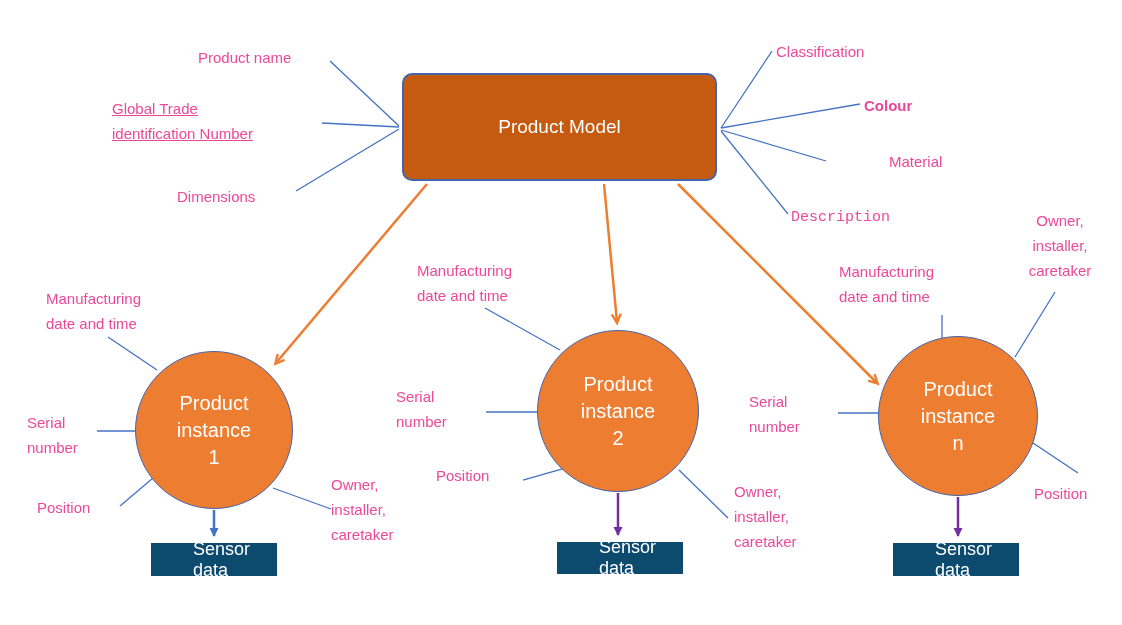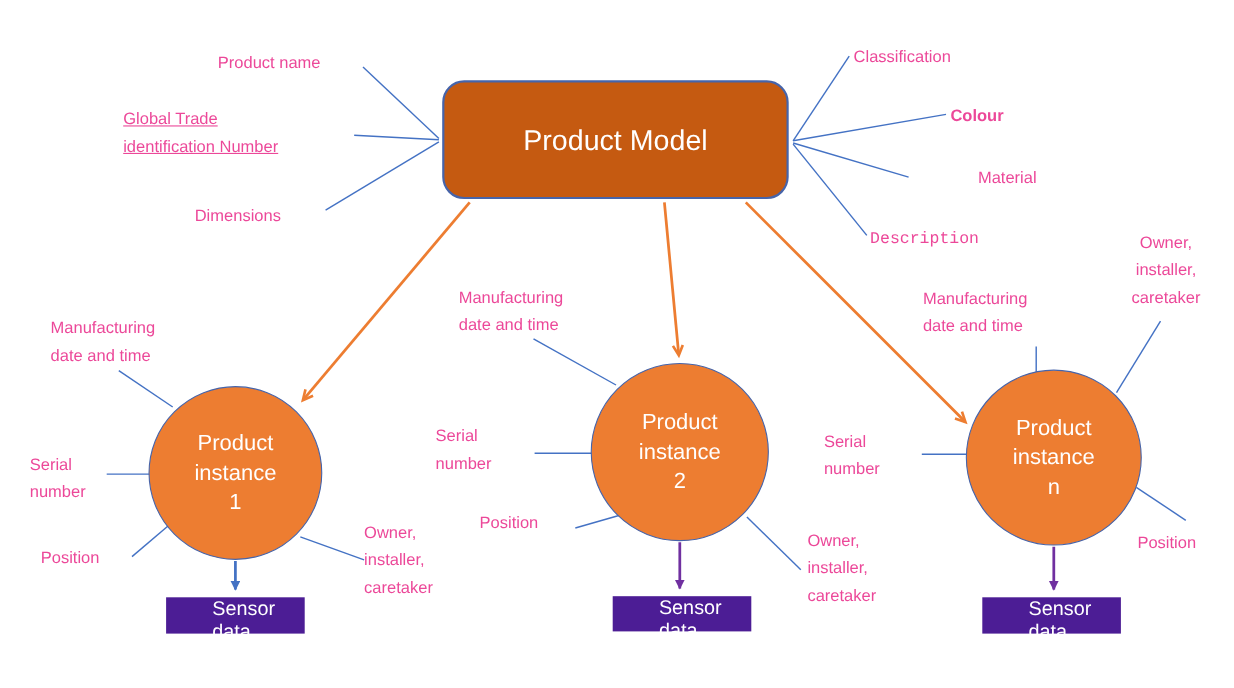--- a/index.html
+++ b/index.html
@@ -18,44 +18,44 @@
     line-height:25px;
     white-space:pre-line;
     color:#ec4899;
   }
   .lbl.center{text-align:center;}
   .model-box{
     position:absolute;
     left:402px;top:73px;width:315px;height:108px;
     background:#C55A11;
     border:2px solid #4664AA;
-    border-radius:20px;
+    border-radius:10px;
     display:flex;align-items:center;justify-content:center;
-    color:#ffffff;font-size:26px;
+    color:#ffffff;font-size:19px;
     box-sizing:border-box;
   }
   .instance-circle{
     position:absolute;
     border-radius:50%;
     background:#ED7D31;
     border:1.5px solid #4664AA;
     display:flex;align-items:center;justify-content:center;
     text-align:center;
     color:#ffffff;font-size:20px;line-height:27px;
     white-space:pre-line;
     box-sizing:border-box;
   }
   .circle-1{left:135px;top:351px;width:158px;height:158px;}
   .circle-2{left:537px;top:330px;width:162px;height:162px;}
   .circle-3{left:878px;top:336px;width:160px;height:160px;}
   .sensor-box{
     position:absolute;
-    background:#4c1d95;
+    background:#0c4a6e;
     color:#ffffff;font-size:18px;
-    display:flex;justify-content:center;
+    display:flex;align-items:center;justify-content:center;
     box-sizing:border-box;
     padding-left:42px;
   }
   .sensor-1{left:151px;top:543px;width:126px;height:33px;}
   .sensor-2{left:557px;top:542px;width:126px;height:32px;}
   .sensor-3{left:893px;top:543px;width:126px;height:33px;}
 </style>
 </head>
 <body>
 

